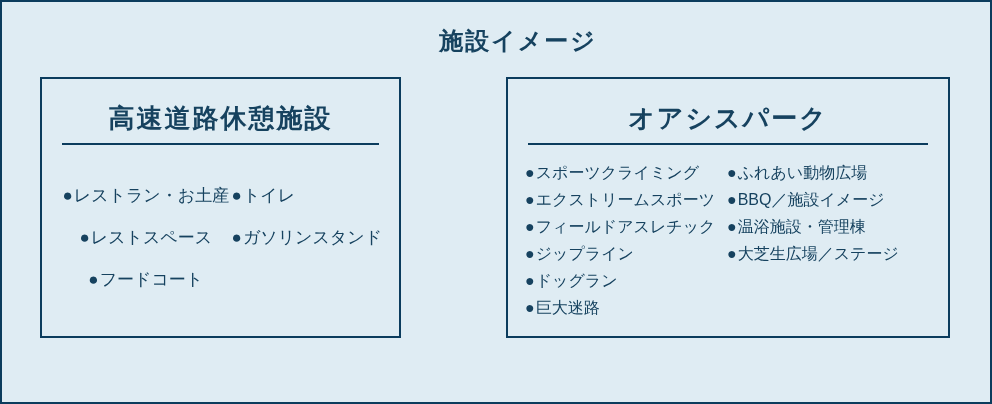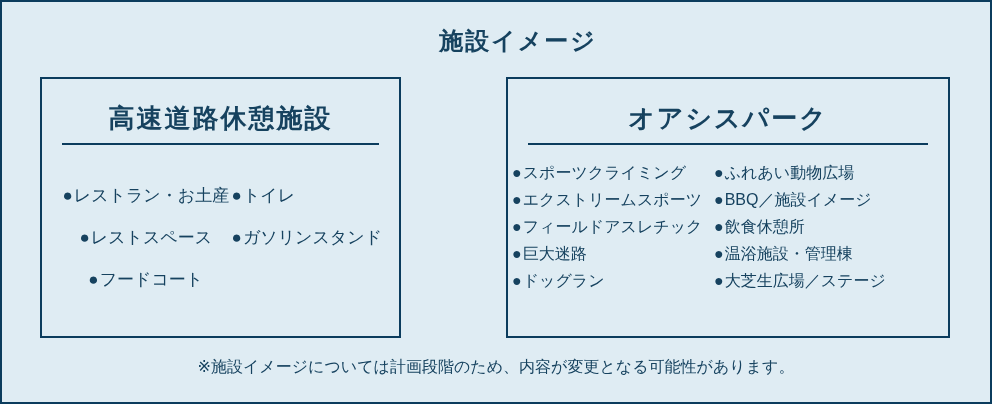--- a/index.html
+++ b/index.html
@@ -68,21 +68,21 @@
   }
   .box-left  .cols { top: 96px; }
   .box-right .cols { top: 80px; }
   ul.list {
     list-style: none;
     margin: 0;
     padding: 0;
   }
   .box-left  .col-1 { margin-left: 18px; width: 205px; text-align: center; }
   .box-left  .col-2 { width: 200px; }
-  .box-right .col-1 { margin-left: 4px; width: 202px; }
+  .box-right .col-1 { margin-left: 17px; width: 202px; }
   .box-right .col-2 { width: 210px; }
   .box-left  .list li { line-height: 42px; font-size: 17px; }
   .box-right .list li { line-height: 27px; font-size: 16px; }
   .list li { white-space: nowrap; color: var(--text); }
   .bullet {
     color: var(--text);
     margin-right: 1px;
   }
   .footnote {
     position: absolute;
@@ -120,28 +120,27 @@
   </section>
 
   <section class="box box-right">
     <h2 class="box-title">オアシスパーク</h2>
     <div class="rule"></div>
     <div class="cols">
       <ul class="list col-1">
         <li><span class="bullet">●</span><span>スポーツクライミング</span></li>
         <li><span class="bullet">●</span><span>エクストリームスポーツ</span></li>
         <li><span class="bullet">●</span><span>フィールドアスレチック</span></li>
+        <li><span class="bullet">●</span><span>ジップライン</span></li>
+        <li><span class="bullet">●</span><span>ドッグラン</span></li>
         <li><span class="bullet">●</span><span>巨大迷路</span></li>
-        <li><span class="bullet">●</span><span>ドッグラン</span></li>
       </ul>
       <ul class="list col-2">
         <li><span class="bullet">●</span><span>ふれあい動物広場</span></li>
         <li><span class="bullet">●</span><span>BBQ／施設イメージ</span></li>
-        <li><span class="bullet">●</span><span>飲食休憩所</span></li>
         <li><span class="bullet">●</span><span>温浴施設・管理棟</span></li>
         <li><span class="bullet">●</span><span>大芝生広場／ステージ</span></li>
       </ul>
     </div>
   </section>
 
-  <p class="footnote">※施設イメージについては計画段階のため、内容が変更となる可能性があります。</p>
 
 </div>
 
 </body></html>

